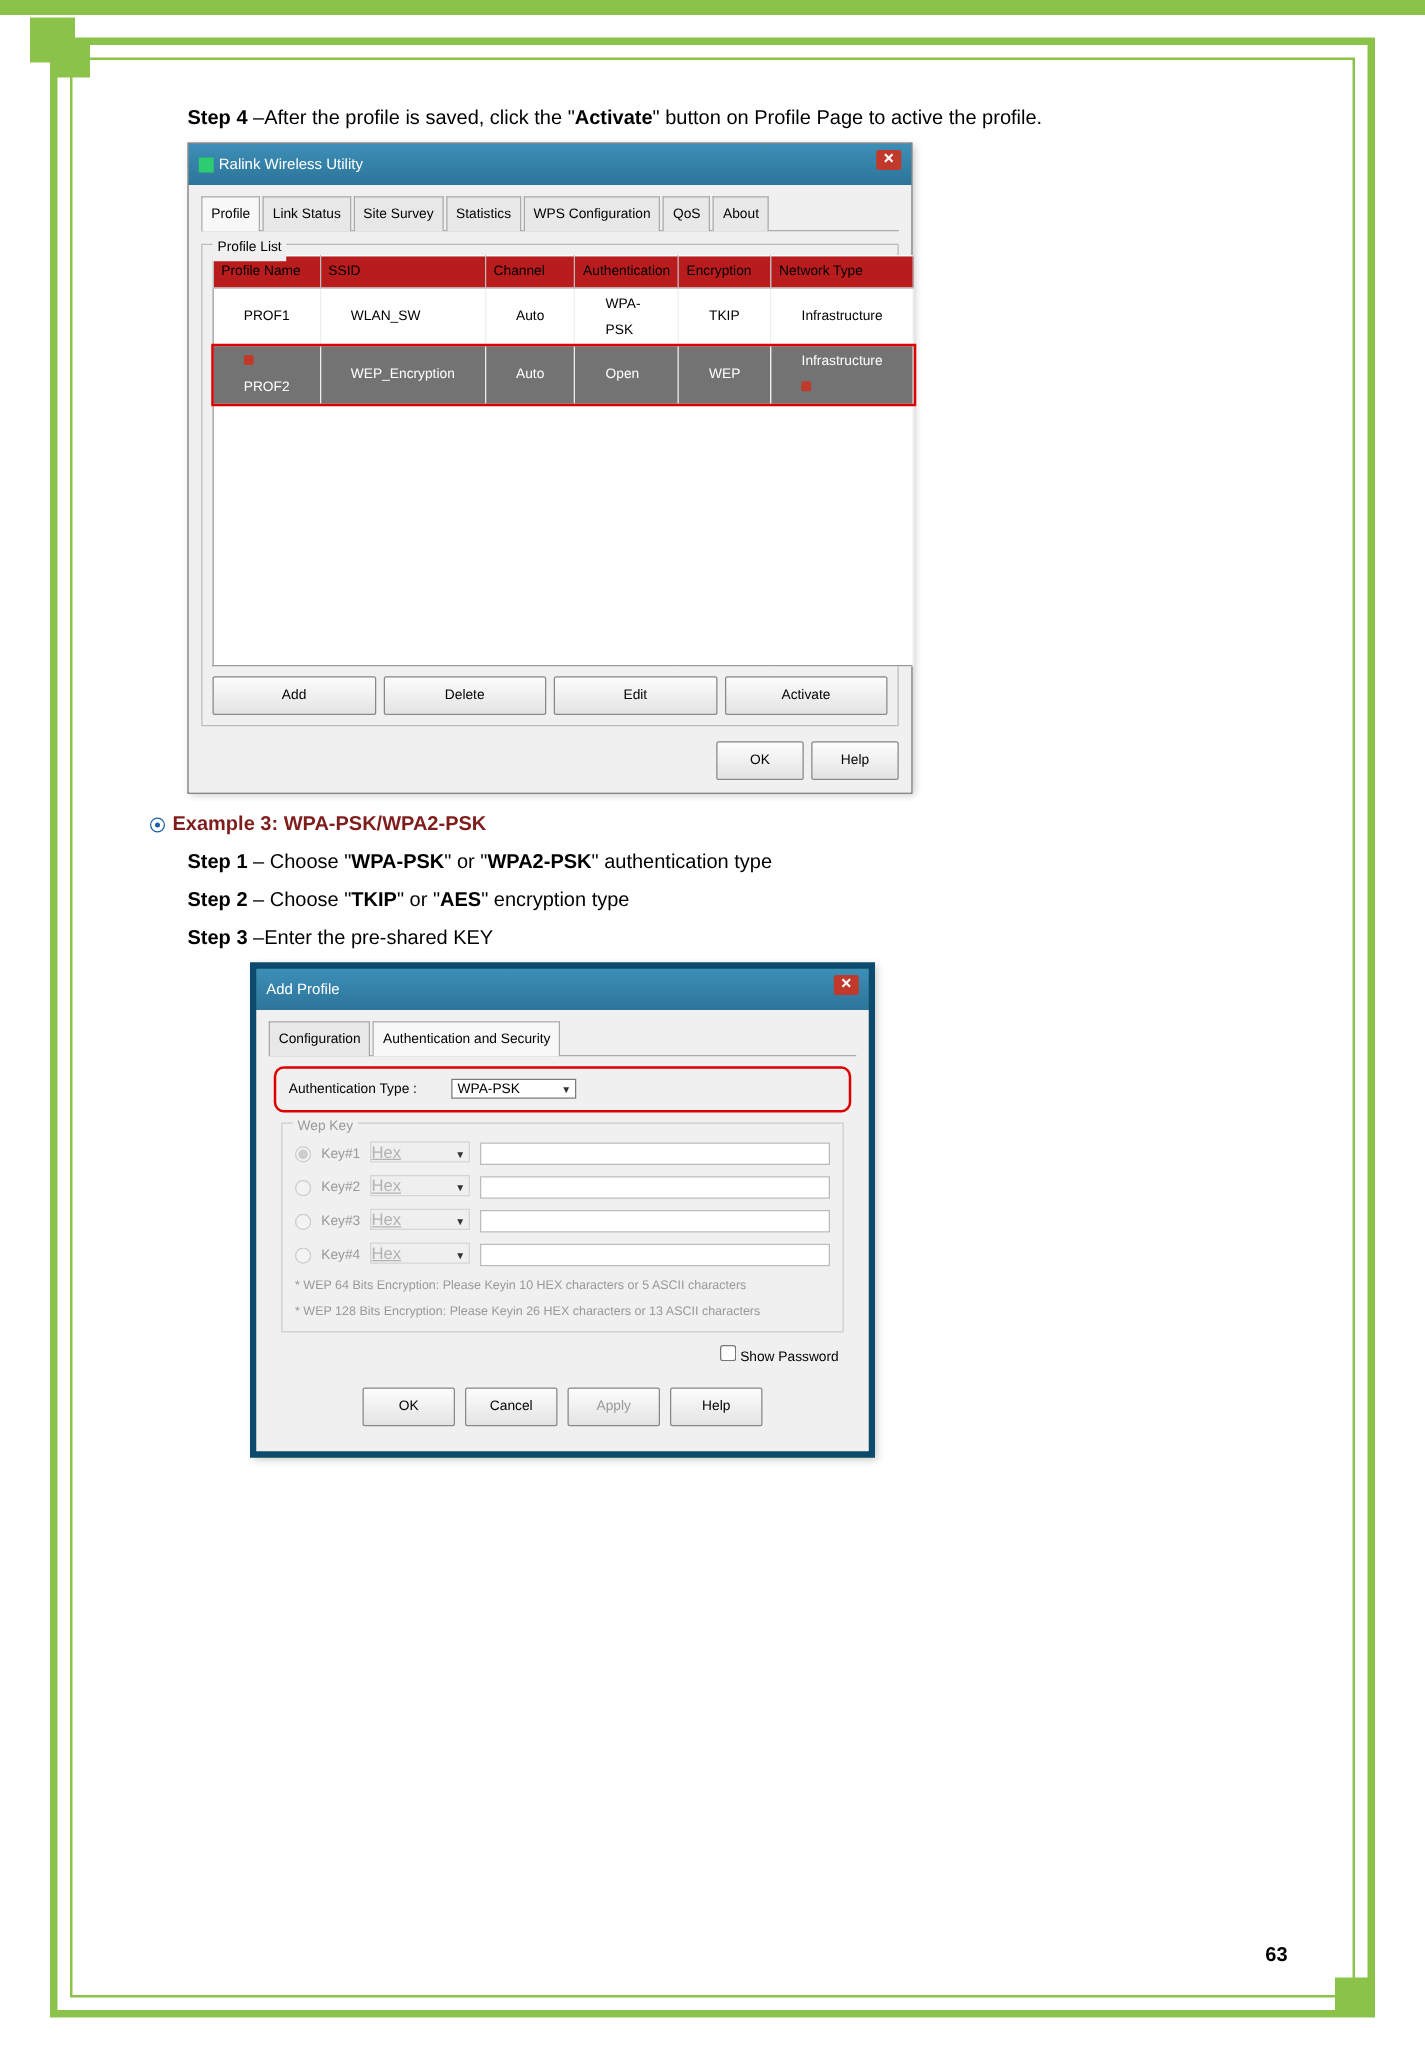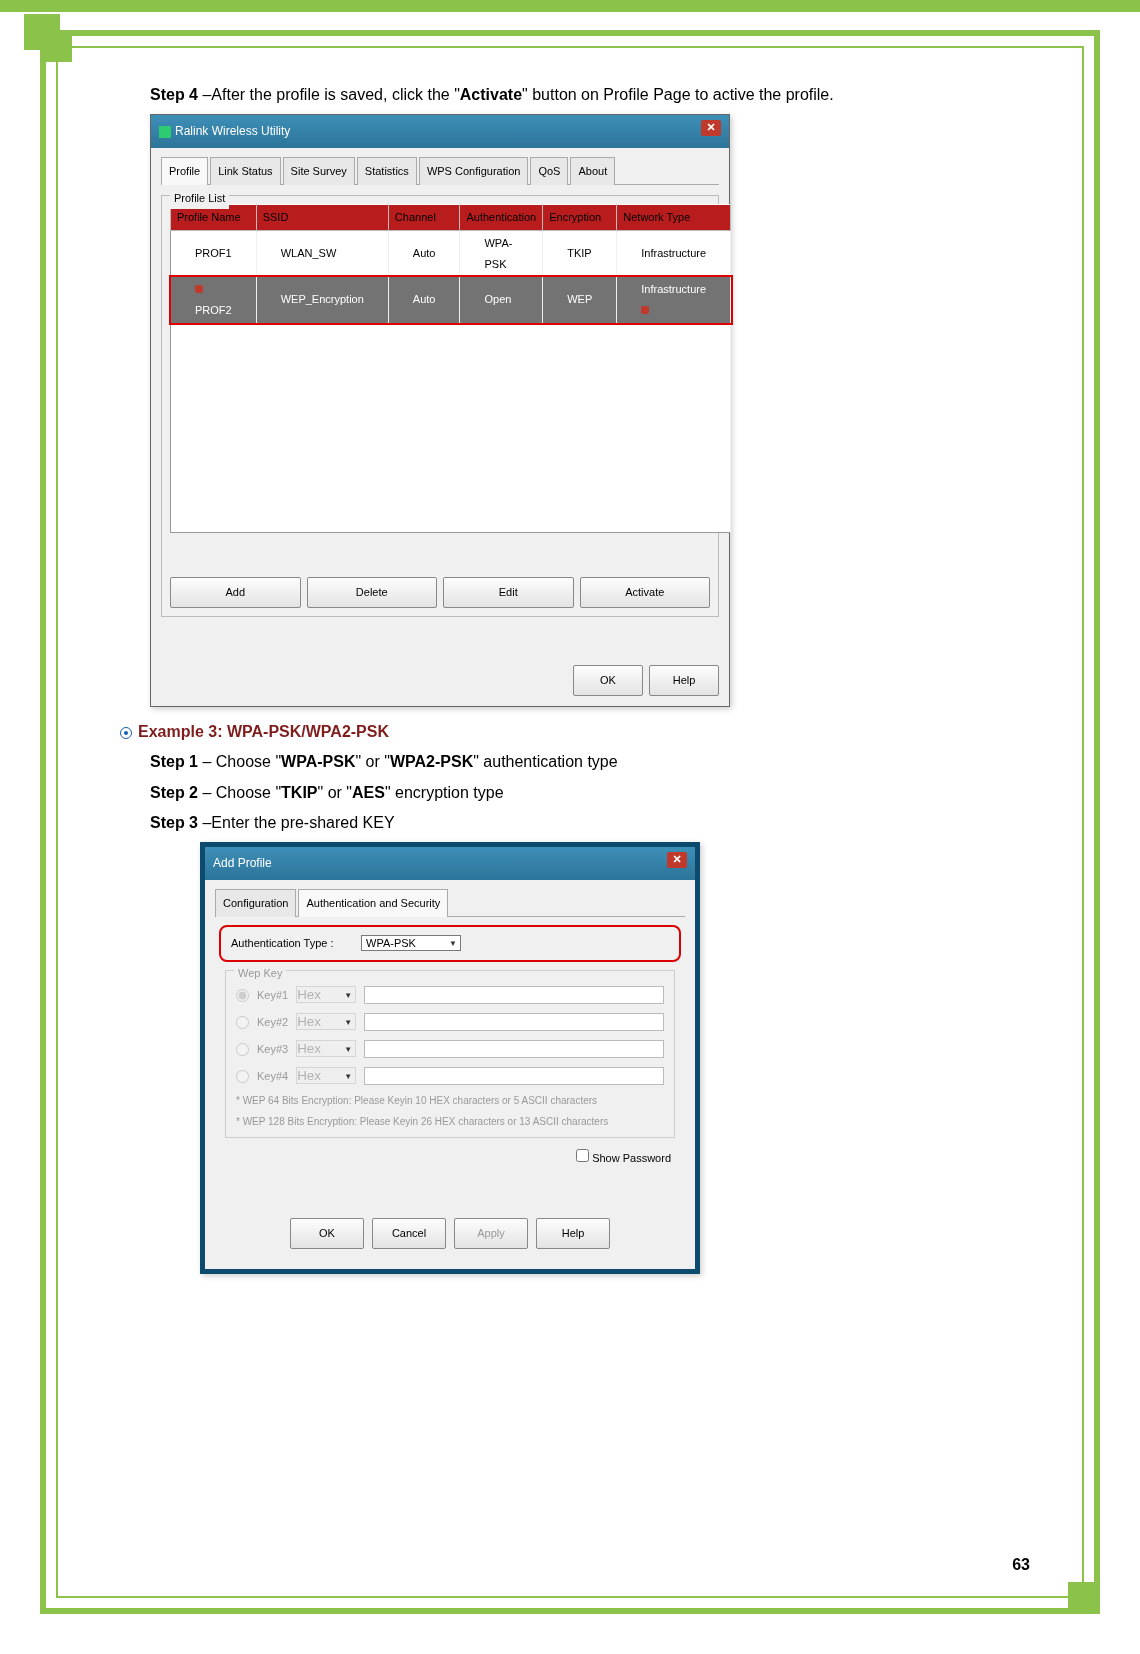--- a/index.html
+++ b/index.html
@@ -164,21 +164,20 @@
       gap: 6px;
     }
     .win-btn {
       flex: 1;
       background: linear-gradient(#fdfdfd, #e3e3e3);
       border: 1px solid #888;
       font-size: 11px;
       padding: 4px 0;
       text-align: center;
       border-radius: 2px;
-      margin-top: 36px;
     }
     .ok-help {
       display: flex;
       justify-content: flex-end;
       gap: 6px;
       margin-top: 12px;
     }
     .ok-help .win-btn { flex: 0 0 70px; }
 
     
@@ -235,21 +234,21 @@
       color: #999;
     }
     .wep-row {
       display: flex;
       align-items: center;
       font-size: 11px;
       margin: 6px 0;
       gap: 8px;
     }
     .wep-row input[type=radio] { margin: 0; }
-    .wep-row .dropdown select { width: 60px; color: #999; }
+    .wep-row .dropdown select { width: 80px; color: #999; text-decoration: underline; }
     .wep-row input.keyval { flex: 1; background: #fff; border: 1px solid #bbb; height: 18px; color: #999; }
     .wep-note { font-size: 10px; color: #999; margin-top: 6px; line-height: 1.5; }
     .show-pw {
       text-align: right;
       font-size: 11px;
       margin: 10px 14px 6px;
     }
     .btn-row2 {
       display: flex;
       justify-content: center;

